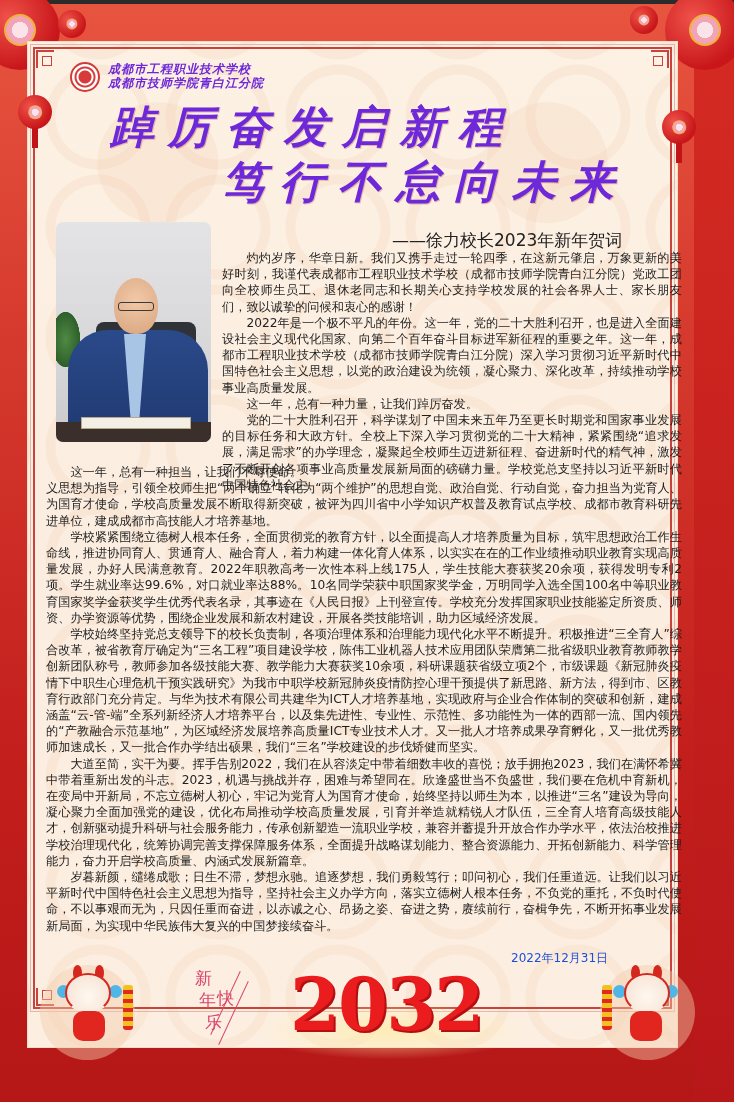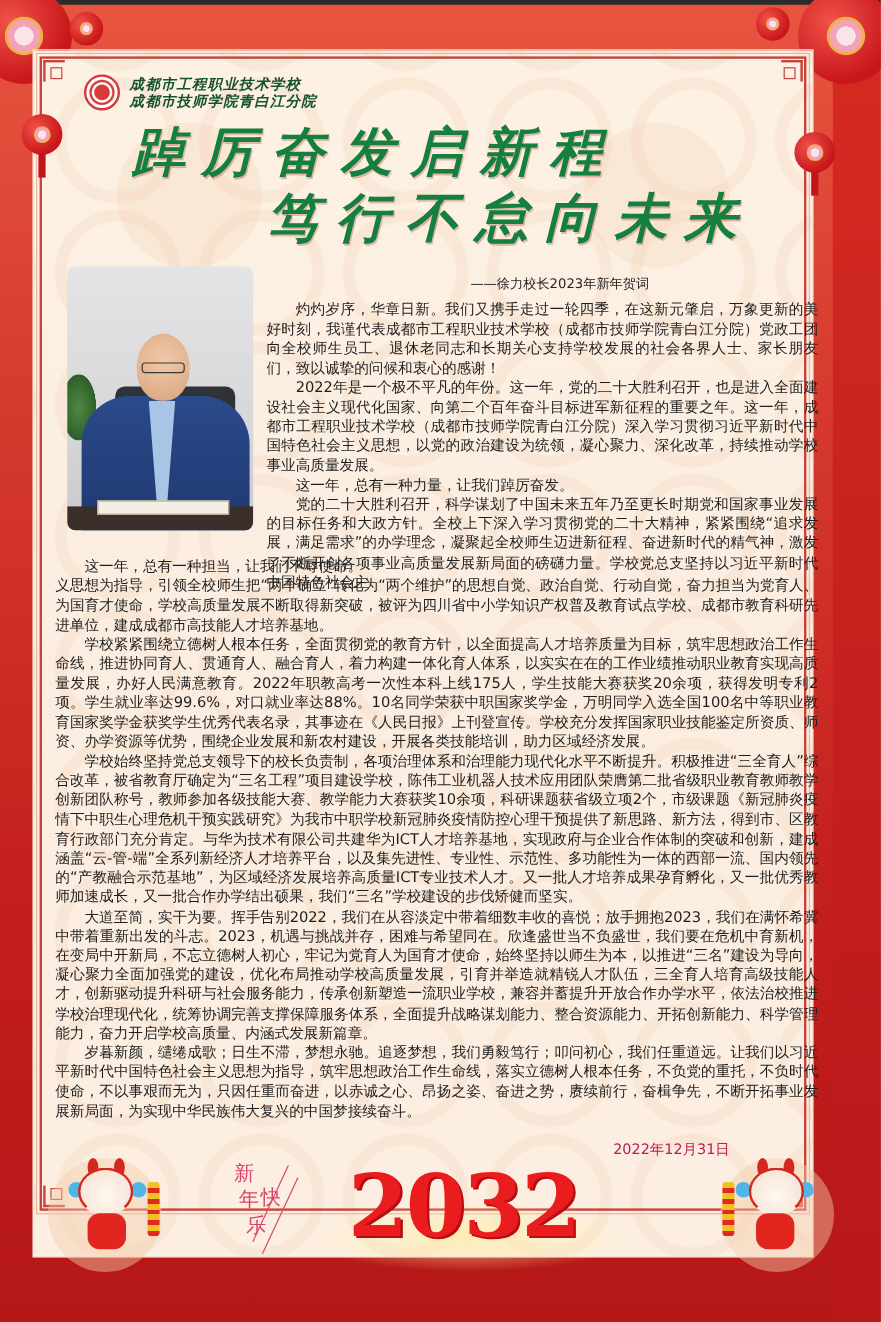--- a/index.html
+++ b/index.html
@@ -53,47 +53,47 @@
     background: radial-gradient(circle, #fbe3ea 0 35%, #f2a3b6 36% 60%, #f0b043 61%);
   }
   .tassel { position: absolute; width: 6px; background: #c01418; }
 
   .logo-wrap { position: absolute; left: 70px; top: 62px; display: flex; align-items: center; gap: 8px; }
   .logo-circle {
     width: 30px; height: 30px; border-radius: 50%;
     border: 2px solid #d33a37; position: relative;
     background: radial-gradient(circle, #d63b3a 0 6px, #fff 7px 8px, #d63b3a 9px 10px, #fff 11px);
   }
-  .logo-text { color: #14532d; font-family: Liberation Serif, serif; font-weight: bold; font-size: 12px; line-height: 14px; font-style: italic; letter-spacing: 1px; }
-
-  .title { position: absolute; color: #15803d; font-family: "DejaVu Serif", serif; font-weight: bold; font-style: italic; letter-spacing: 14px; text-shadow: 1px 1px 0 rgba(150,10,10,0.25); }
+  .logo-text { color: #6d28d9; font-family: Liberation Mono, monospace; font-weight: bold; font-size: 12px; line-height: 14px; font-style: italic; letter-spacing: 1px; }
+
+  .title { position: absolute; color: #6d28d9; font-family: "DejaVu Serif", serif; font-weight: bold; font-style: italic; letter-spacing: 14px; text-shadow: 1px 1px 0 rgba(150,10,10,0.25); }
   .title.l1 { left: 110px; top: 98px; font-size: 44px; }
   .title.l2 { left: 222px; top: 153px; font-size: 44px; text-align: right; }
-  .subtitle { position: absolute; left: 392px; top: 229px; font-size: 11px; color: #222; }
+  .subtitle { position: absolute; left: 392px; top: 229px; font-size: 17px; color: #222; }
 
   .photo {
     position: absolute; left: 56px; top: 222px; width: 155px; height: 220px;
     border-radius: 7px; overflow: hidden;
     background: linear-gradient(180deg, #e4e4e6 0%, #d7d7da 60%, #c9c9cc 100%);
   }
   .photo .chair { position: absolute; left: 40px; top: 100px; width: 100px; height: 70px; background: #2f3338; border-radius: 8px 8px 0 0; }
   .photo .plant { position: absolute; left: 0; top: 90px; width: 24px; height: 55px; background: radial-gradient(ellipse at 40% 50%, #4f8a43, #2e5f2a 70%, transparent 72%); }
   .photo .head { position: absolute; left: 58px; top: 56px; width: 44px; height: 56px; border-radius: 50% 50% 46% 46%; background: radial-gradient(circle at 50% 40%, #f1c9a8, #d8a47e); }
   .photo .glasses { position: absolute; left: 62px; top: 80px; width: 36px; height: 9px; border: 1.5px solid #3a3a3a; border-radius: 3px; }
   .photo .body { position: absolute; left: 12px; top: 108px; width: 140px; height: 112px; background: linear-gradient(180deg, #2b4a8a, #1f3870); border-radius: 40px 40px 0 0; }
   .photo .shirt { position: absolute; left: 68px; top: 112px; width: 22px; height: 85px; background: #a9c5e6; clip-path: polygon(0 0,100% 0,70% 100%,30% 100%); }
   .photo .desk { position: absolute; left: 0; top: 200px; width: 155px; height: 20px; background: #3a2f2a; }
   .photo .book { position: absolute; left: 25px; top: 195px; width: 110px; height: 12px; background: #f4efe4; border: 1px solid #b9a78c; }
 
   .body-text { position: absolute; font-size: 12.2px; line-height: 16.2px; color: #1e1e1e; text-align: justify; }
   .body-text p { text-indent: 2em; }
   .col-right { left: 222px; top: 250px; width: 460px; }
   .col-full { left: 46px; top: 464px; width: 636px; }
 
-  .date { position: absolute; left: 511px; top: 950px; font-size: 12px; color: #be185d; }
+  .date { position: absolute; left: 511px; top: 950px; font-size: 12px; color: #1d4ed8; }
 
   .year {
     position: absolute; left: 290px; top: 965px;
     font-family: "DejaVu Serif", serif; font-weight: bold; font-size: 72px;
     color: #ea1c1d; letter-spacing: -2px; line-height: 80px;
     text-shadow: 2px 2px 0 #b30f12;
   }
   .glow { position: absolute; left: 250px; top: 1000px; width: 280px; height: 60px; background: radial-gradient(ellipse, rgba(255,236,170,0.8), transparent 70%); }
 
   .xinnian {
@@ -176,21 +176,21 @@
   <p>这一年，总有一种力量，让我们踔厉奋发。</p>
   <p>党的二十大胜利召开，科学谋划了中国未来五年乃至更长时期党和国家事业发展的目标任务和大政方针。全校上下深入学习贯彻党的二十大精神，紧紧围绕“追求发展，满足需求”的办学理念，凝聚起全校师生迈进新征程、奋进新时代的精气神，激发了不断开创各项事业高质量发展新局面的磅礴力量。学校党总支坚持以习近平新时代中国特色社会主</p>
 </div>
 
 <div class="body-text col-full">
   <p>这一年，总有一种担当，让我们不辱使命。</p>
   <p style="text-indent:0">义思想为指导，引领全校师生把“两个确立”转化为“两个维护”的思想自觉、政治自觉、行动自觉，奋力担当为党育人、为国育才使命，学校高质量发展不断取得新突破，被评为四川省中小学知识产权普及教育试点学校、成都市教育科研先进单位，建成成都市高技能人才培养基地。</p>
   <p>学校紧紧围绕立德树人根本任务，全面贯彻党的教育方针，以全面提高人才培养质量为目标，筑牢思想政治工作生命线，推进协同育人、贯通育人、融合育人，着力构建一体化育人体系，以实实在在的工作业绩推动职业教育实现高质量发展，办好人民满意教育。2022年职教高考一次性本科上线175人，学生技能大赛获奖20余项，获得发明专利2项。学生就业率达99.6%，对口就业率达88%。10名同学荣获中职国家奖学金，万明同学入选全国100名中等职业教育国家奖学金获奖学生优秀代表名录，其事迹在《人民日报》上刊登宣传。学校充分发挥国家职业技能鉴定所资质、师资、办学资源等优势，围绕企业发展和新农村建设，开展各类技能培训，助力区域经济发展。</p>
   <p>学校始终坚持党总支领导下的校长负责制，各项治理体系和治理能力现代化水平不断提升。积极推进“三全育人”综合改革，被省教育厅确定为“三名工程”项目建设学校，陈伟工业机器人技术应用团队荣膺第二批省级职业教育教师教学创新团队称号，教师参加各级技能大赛、教学能力大赛获奖10余项，科研课题获省级立项2个，市级课题《新冠肺炎疫情下中职生心理危机干预实践研究》为我市中职学校新冠肺炎疫情防控心理干预提供了新思路、新方法，得到市、区教育行政部门充分肯定。与华为技术有限公司共建华为ICT人才培养基地，实现政府与企业合作体制的突破和创新，建成涵盖“云-管-端”全系列新经济人才培养平台，以及集先进性、专业性、示范性、多功能性为一体的西部一流、国内领先的“产教融合示范基地”，为区域经济发展培养高质量ICT专业技术人才。又一批人才培养成果孕育孵化，又一批优秀教师加速成长，又一批合作办学结出硕果，我们“三名”学校建设的步伐矫健而坚实。</p>
   <p>大道至简，实干为要。挥手告别2022，我们在从容淡定中带着细数丰收的喜悦；放手拥抱2023，我们在满怀希冀中带着重新出发的斗志。2023，机遇与挑战并存，困难与希望同在。欣逢盛世当不负盛世，我们要在危机中育新机，在变局中开新局，不忘立德树人初心，牢记为党育人为国育才使命，始终坚持以师生为本，以推进“三名”建设为导向，凝心聚力全面加强党的建设，优化布局推动学校高质量发展，引育并举造就精锐人才队伍，三全育人培育高级技能人才，创新驱动提升科研与社会服务能力，传承创新塑造一流职业学校，兼容并蓄提升开放合作办学水平，依法治校推进学校治理现代化，统筹协调完善支撑保障服务体系，全面提升战略谋划能力、整合资源能力、开拓创新能力、科学管理能力，奋力开启学校高质量、内涵式发展新篇章。</p>
-  <p>岁暮新颜，缱绻成歌；日生不滞，梦想永驰。追逐梦想，我们勇毅笃行；叩问初心，我们任重道远。让我们以习近平新时代中国特色社会主义思想为指导，筑牢思想政治工作生命线，落实立德树人根本任务，不负党的重托，不负时代使命，不以事艰而无为，只因任重而奋进，以赤诚之心、昂扬之姿、奋进之势，赓续前行，奋楫争先，不断开拓事业发展新局面，为实现中华民族伟大复兴的中国梦接续奋斗。</p>
+  <p>岁暮新颜，缱绻成歌；日生不滞，梦想永驰。追逐梦想，我们勇毅笃行；叩问初心，我们任重道远。让我们以习近平新时代中国特色社会主义思想为指导，坚持社会主义办学方向，落实立德树人根本任务，不负党的重托，不负时代使命，不以事艰而无为，只因任重而奋进，以赤诚之心、昂扬之姿、奋进之势，赓续前行，奋楫争先，不断开拓事业发展新局面，为实现中华民族伟大复兴的中国梦接续奋斗。</p>
 </div>
 
 <div class="date">2022年12月31日</div>
 
 <div class="circle-bg" style="left:40px;top:965px;width:95px;height:95px;"></div>
 <div class="circle-bg" style="left:600px;top:965px;width:95px;height:95px;"></div>
 
 <div class="rabbit" style="left:55px;top:965px;">
   <div class="r-ear" style="left:18px;"></div>
     <div class="r-ear" style="left:40px;"></div>

